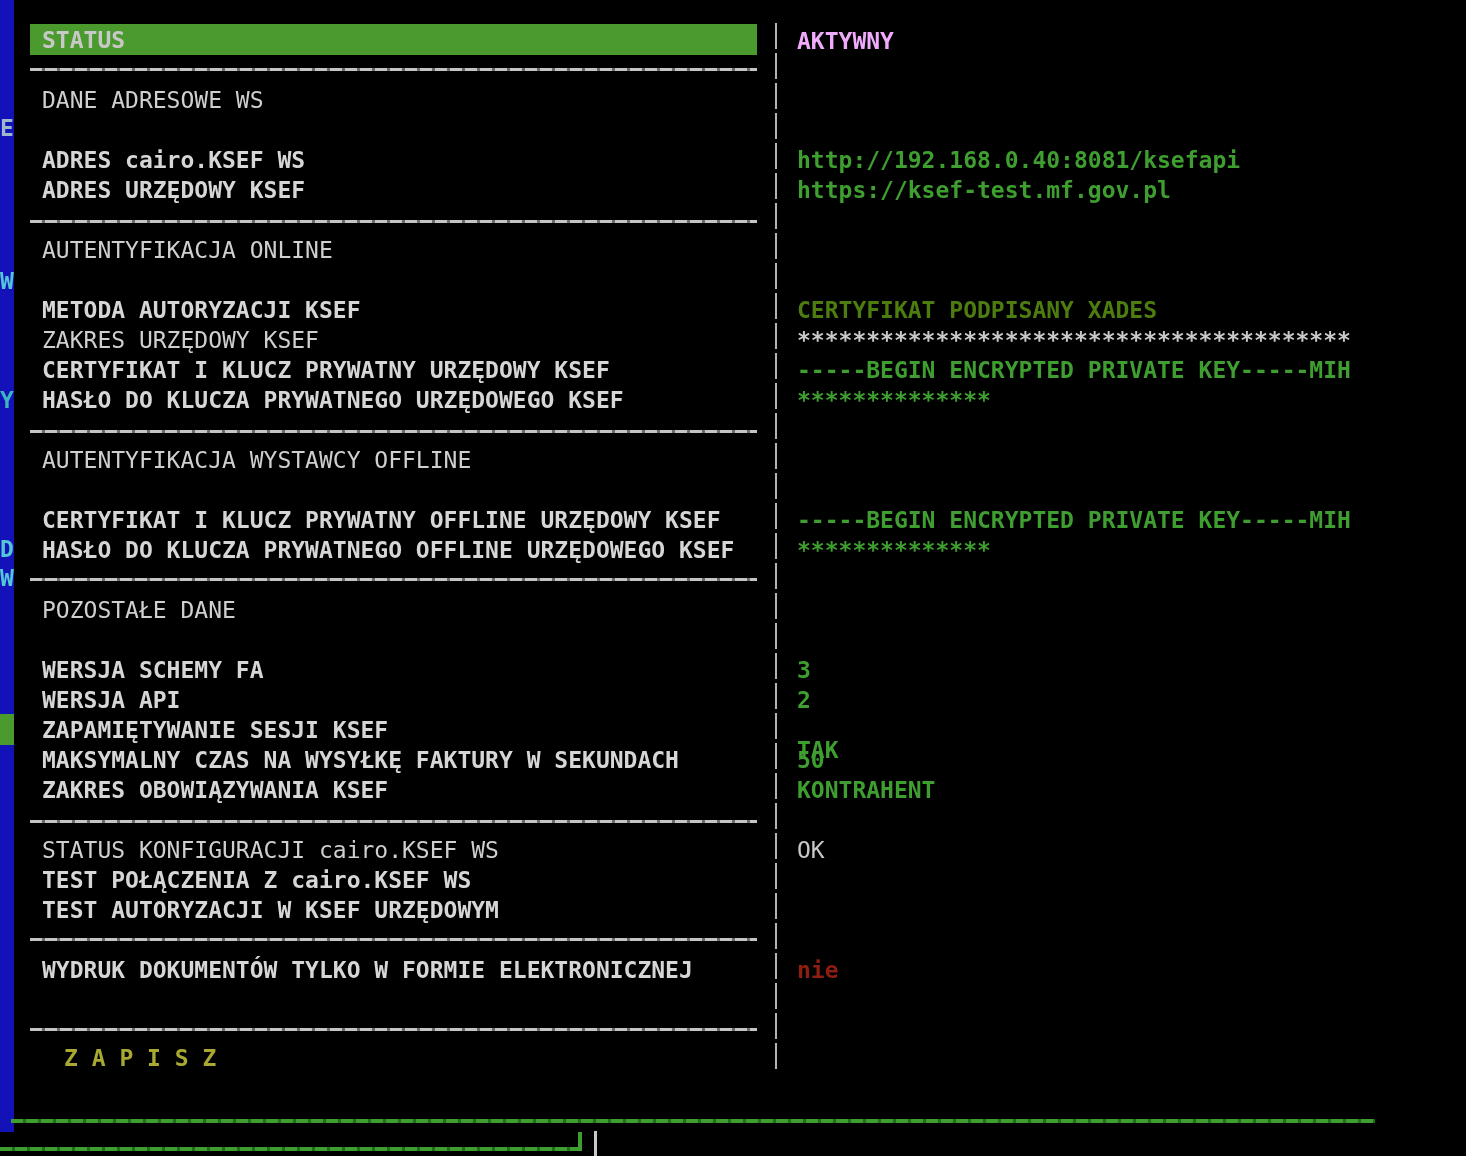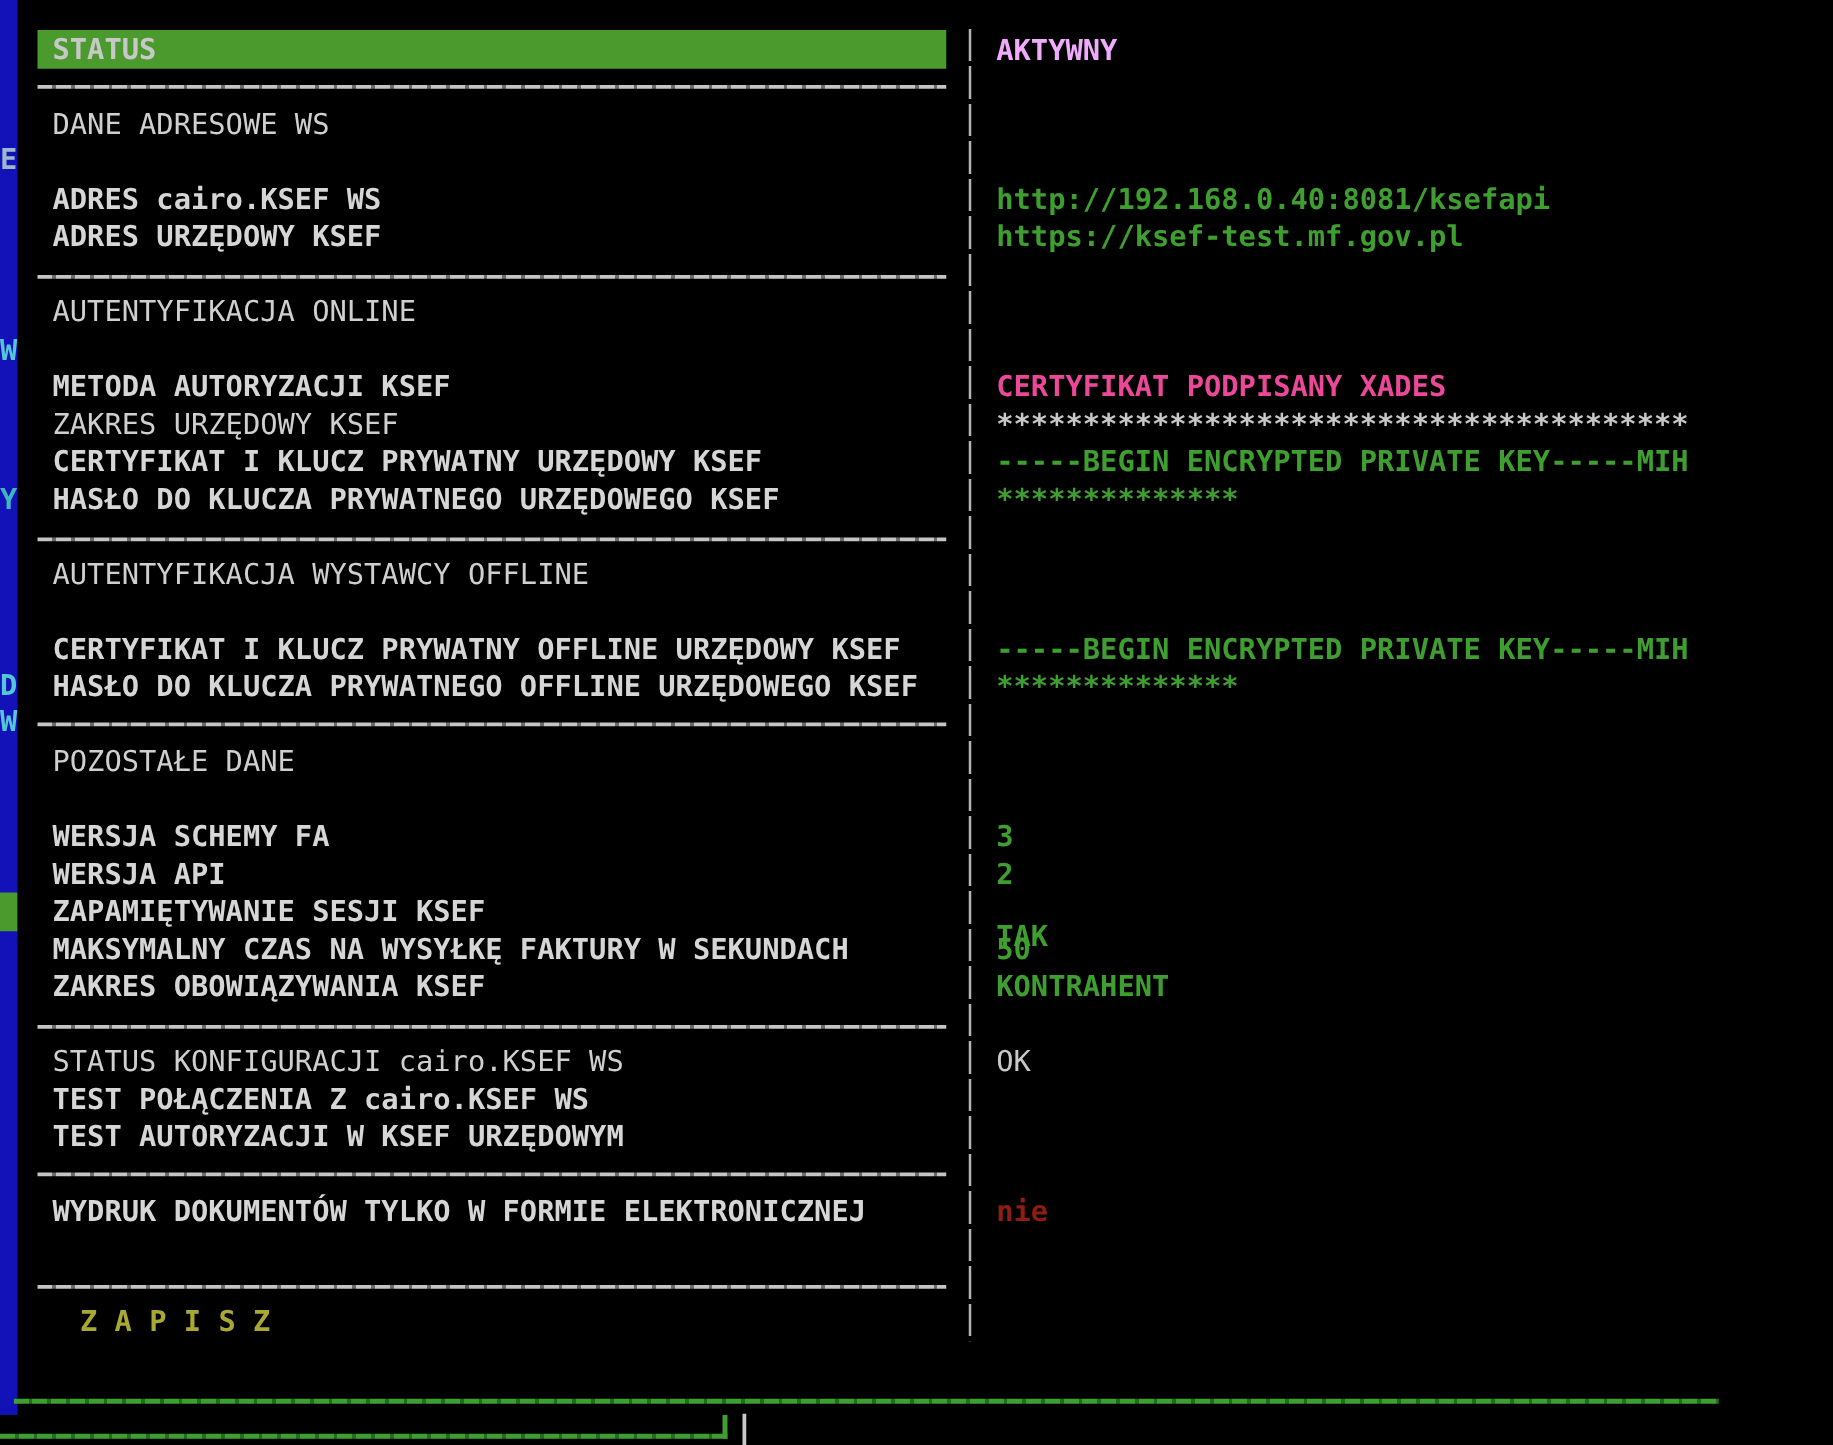--- a/index.html
+++ b/index.html
@@ -61,21 +61,21 @@
   <div class="lab" style="top:85px">DANE ADRESOWE WS</div>
   <div class="lab b" style="top:145px">ADRES cairo.KSEF WS</div>
   <div class="val" style="top: 145px; color: rgb(63, 158, 48);">http://192.168.0.40:8081/ksefapi</div>
   <div class="lab b" style="top:175px">ADRES URZĘDOWY KSEF</div>
   <div class="val" style="top: 175px; color: rgb(63, 158, 48);">https://ksef-test.mf.gov.pl</div>
 
   <div class="hsep" style="top:220px"></div>
 
   <div class="lab" style="top:235px">AUTENTYFIKACJA ONLINE</div>
   <div class="lab b" style="top:295px">METODA AUTORYZACJI KSEF</div>
-  <div class="val" style="top: 295px; color: #ec4899;">CERTYFIKAT PODPISANY XADES</div>
+  <div class="val" style="top: 295px; color: #4d7c0f;">CERTYFIKAT PODPISANY XADES</div>
   <div class="lab" style="top:325px">ZAKRES URZĘDOWY KSEF</div>
   <div class="val" style="top: 325px; color: rgb(200, 200, 200);">****************************************</div>
   <div class="lab b" style="top:355px">CERTYFIKAT I KLUCZ PRYWATNY URZĘDOWY KSEF</div>
   <div class="val" style="top: 355px; color: rgb(63, 158, 48);">-----BEGIN ENCRYPTED PRIVATE KEY-----MIH</div>
   <div class="lab b" style="top:385px">HASŁO DO KLUCZA PRYWATNEGO URZĘDOWEGO KSEF</div>
   <div class="val" style="top: 385px; color: rgb(63, 158, 48);">**************</div>
 
   <div class="hsep" style="top:430px"></div>
 
   <div class="lab" style="top:445px">AUTENTYFIKACJA WYSTAWCY OFFLINE</div>

